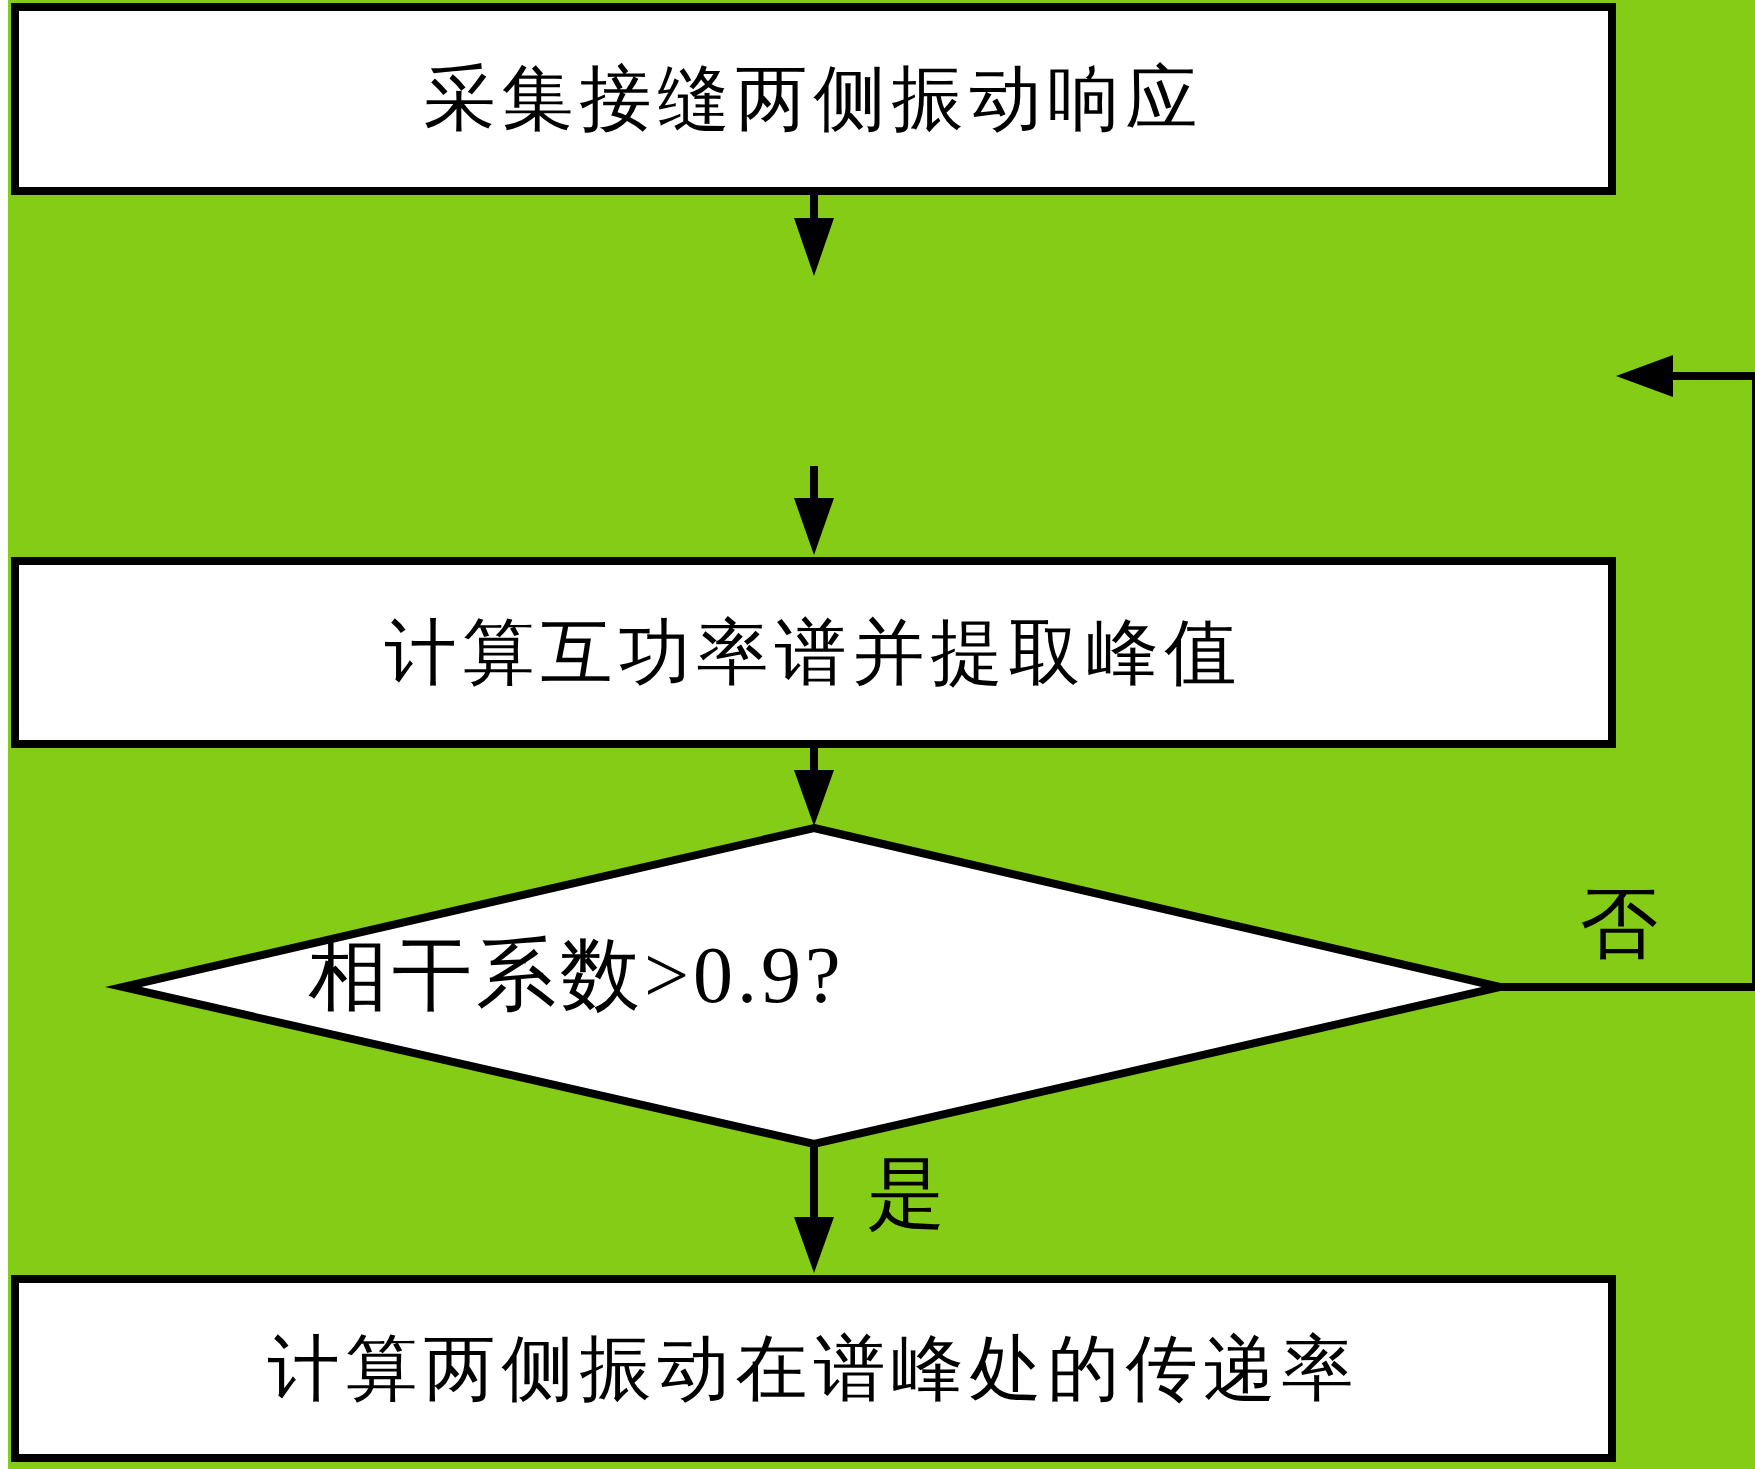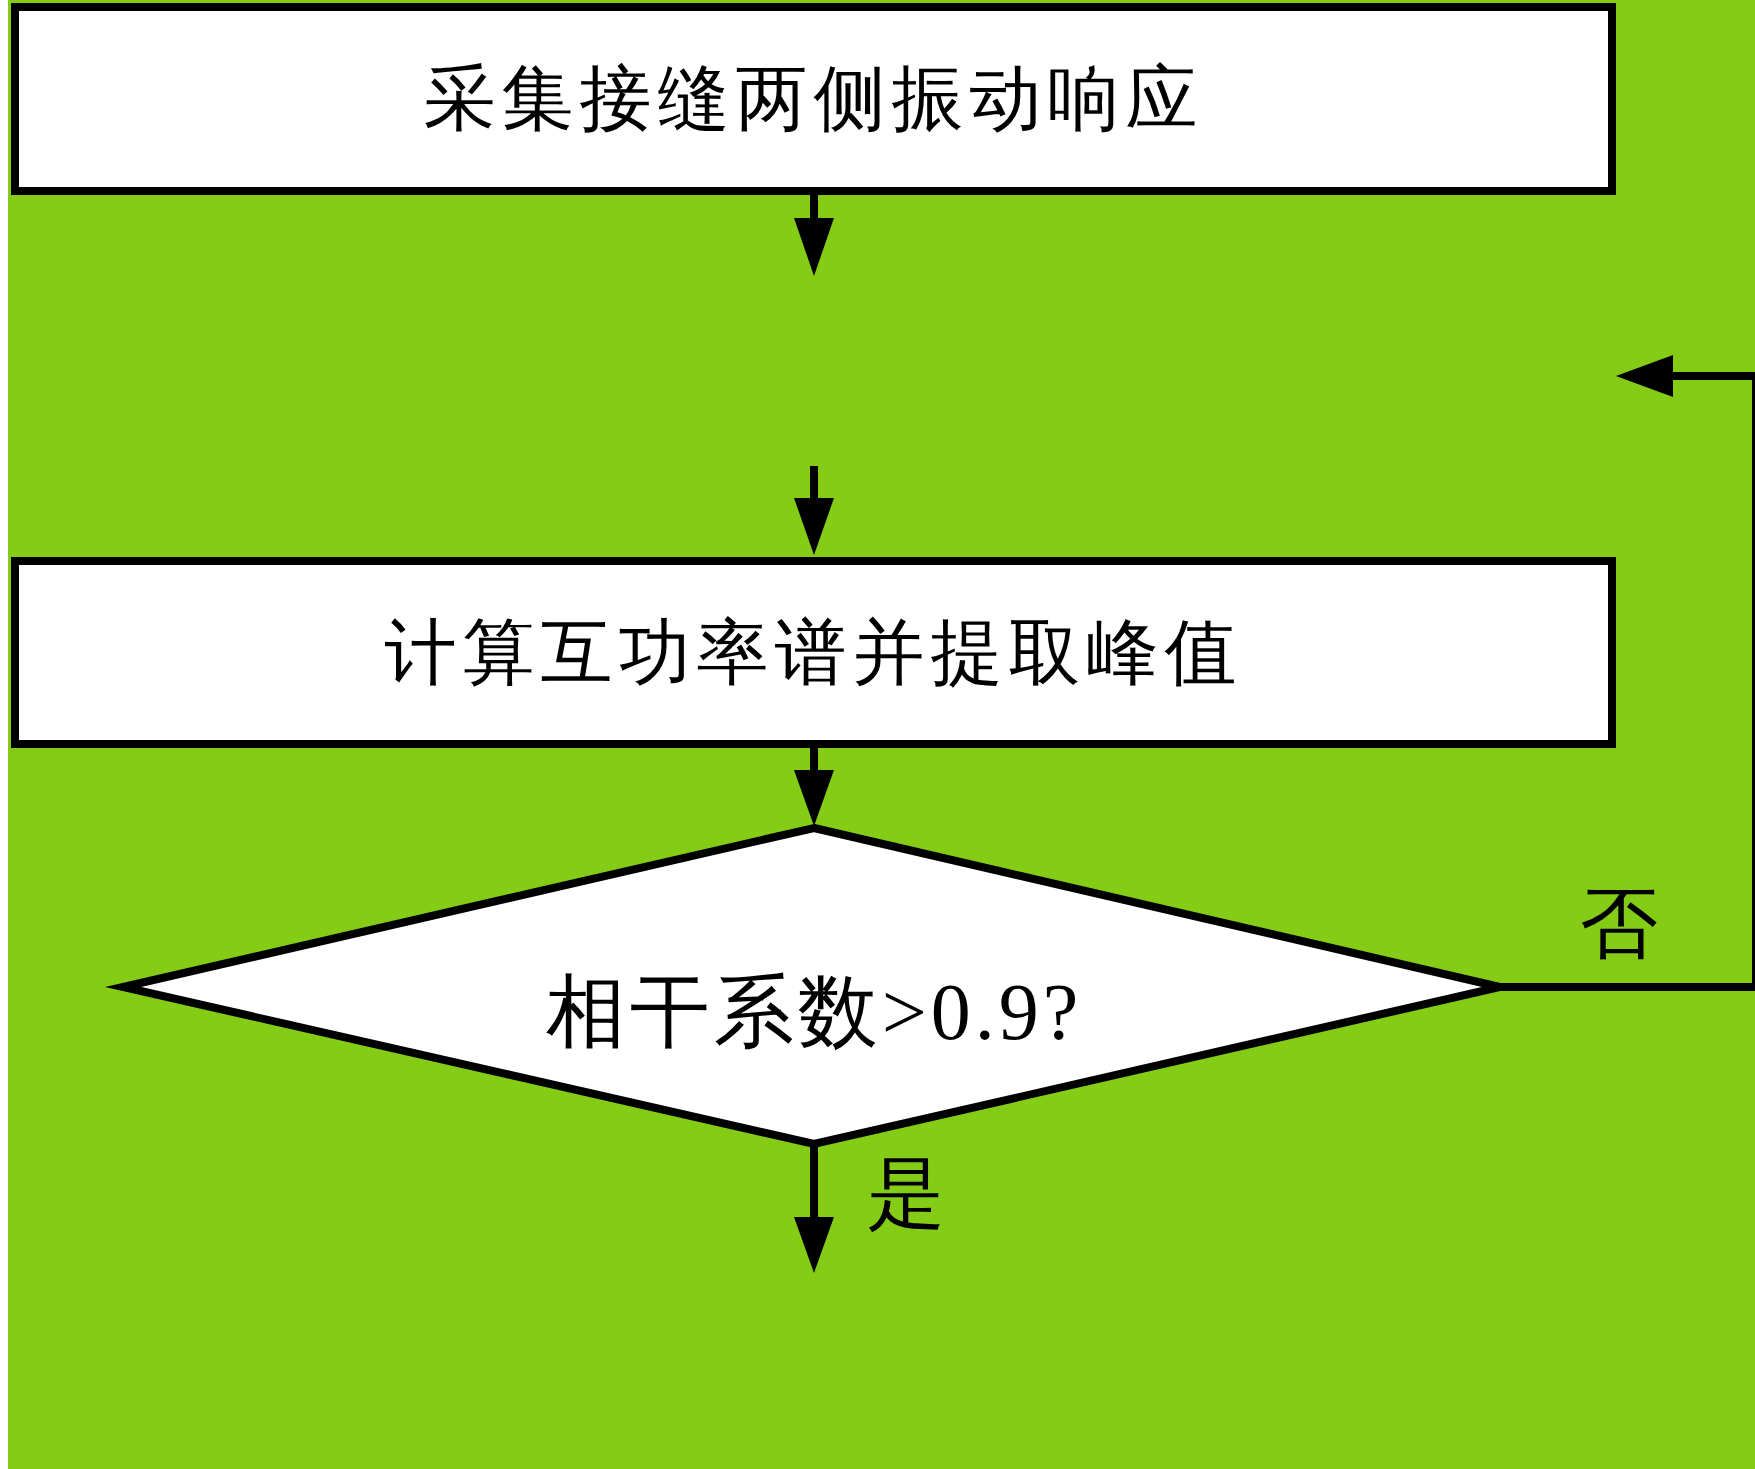--- a/index.html
+++ b/index.html
@@ -40,25 +40,25 @@
   .box-transmiss      { top: 1275px; height: 187px; }
   .box-label {
     font-size: 72px;
     letter-spacing: 6px;
     white-space: nowrap;
     line-height: 1;
   }
   .diamond-label {
     position: absolute;
     left: 300px;
-    top: 968px;
+    top: 931px;
     width: 1012px;
     height: 88px;
     line-height: 88px;
-    text-align: center;
+    text-align: left;
     font-size: 80px;
     letter-spacing: 4px;
     white-space: nowrap;
   }
   .branch-label {
     position: absolute;
     width: 130px;
     height: 84px;
     line-height: 84px;
     text-align: center;
@@ -95,19 +95,22 @@
 
   <div class="box box-collect">
     <span class="box-label">采集接缝两侧振动响应</span>
   </div>
 
 
   <div class="box box-coherence">
     <span class="box-label">计算互功率谱并提取峰值</span>
   </div>
 
+  <div class="box box-transmiss">
+    <span class="box-label">计算两侧振动在谱峰处的传递率</span>
+  </div>
 
   <div class="diamond-label">相干系数&gt;0.9?</div>
 
   <div class="branch-label branch-no">否</div>
   <div class="branch-label branch-yes">是</div>
 
 </div>
 
 </body></html>

